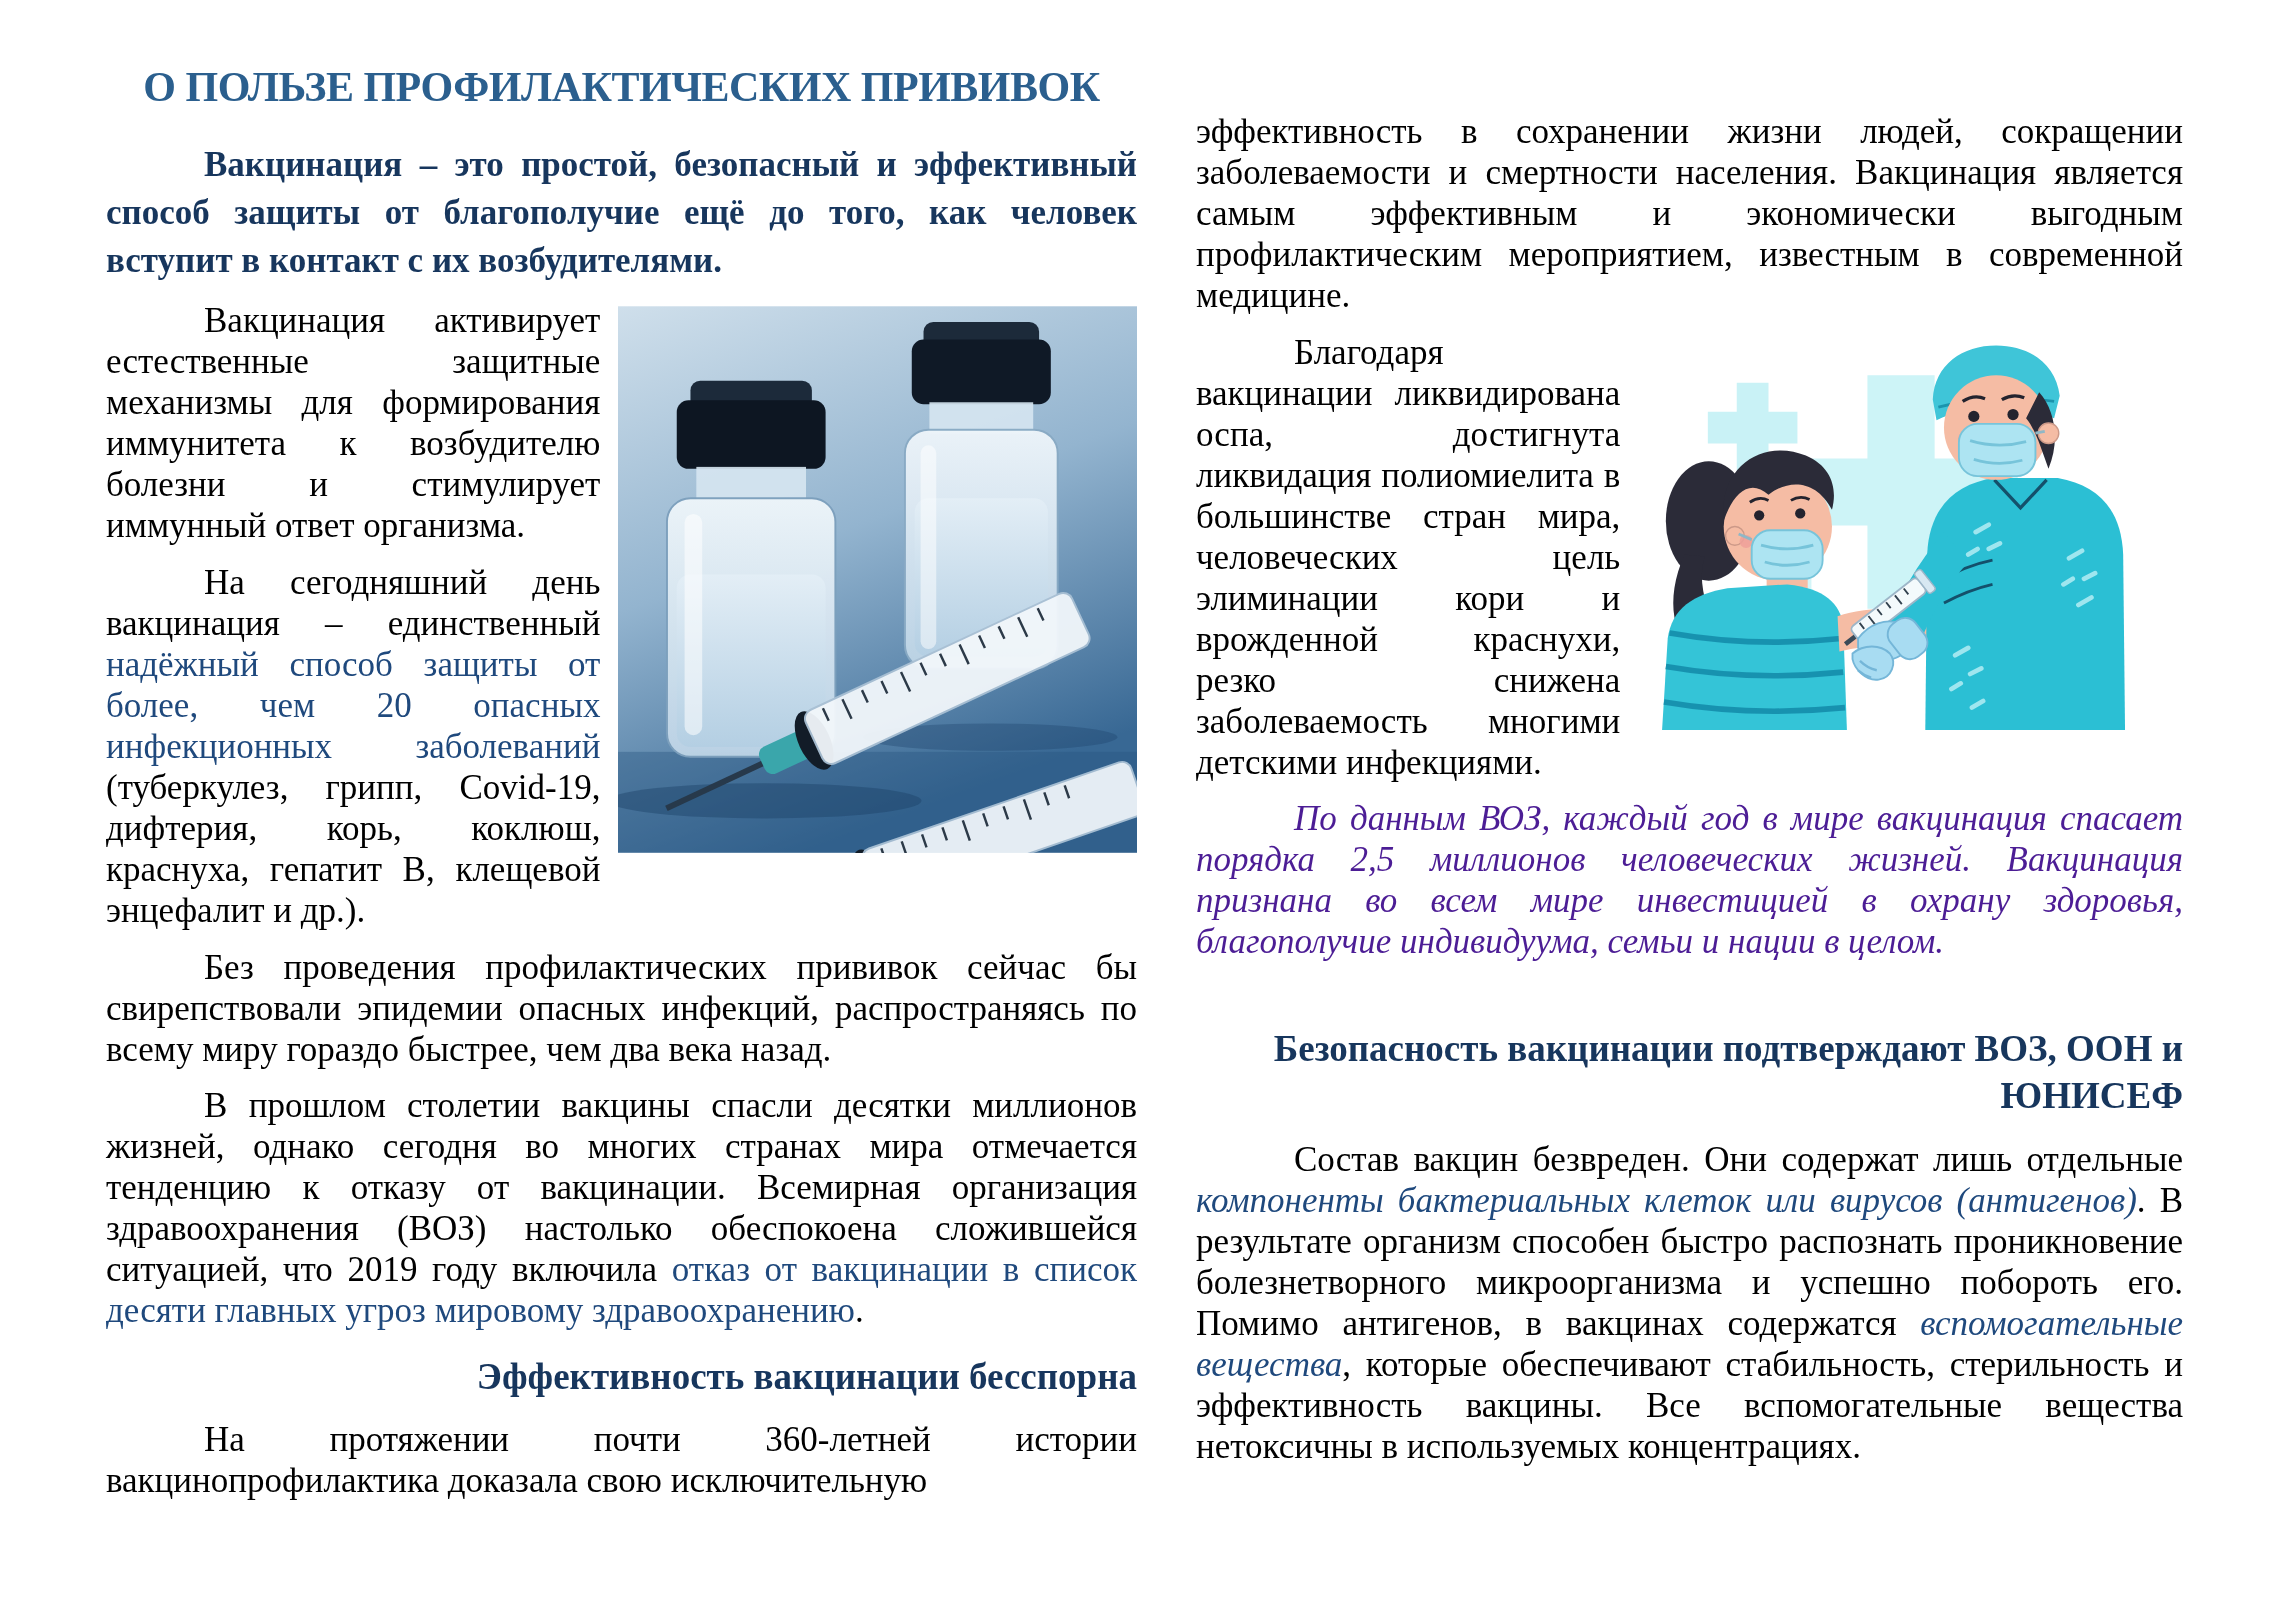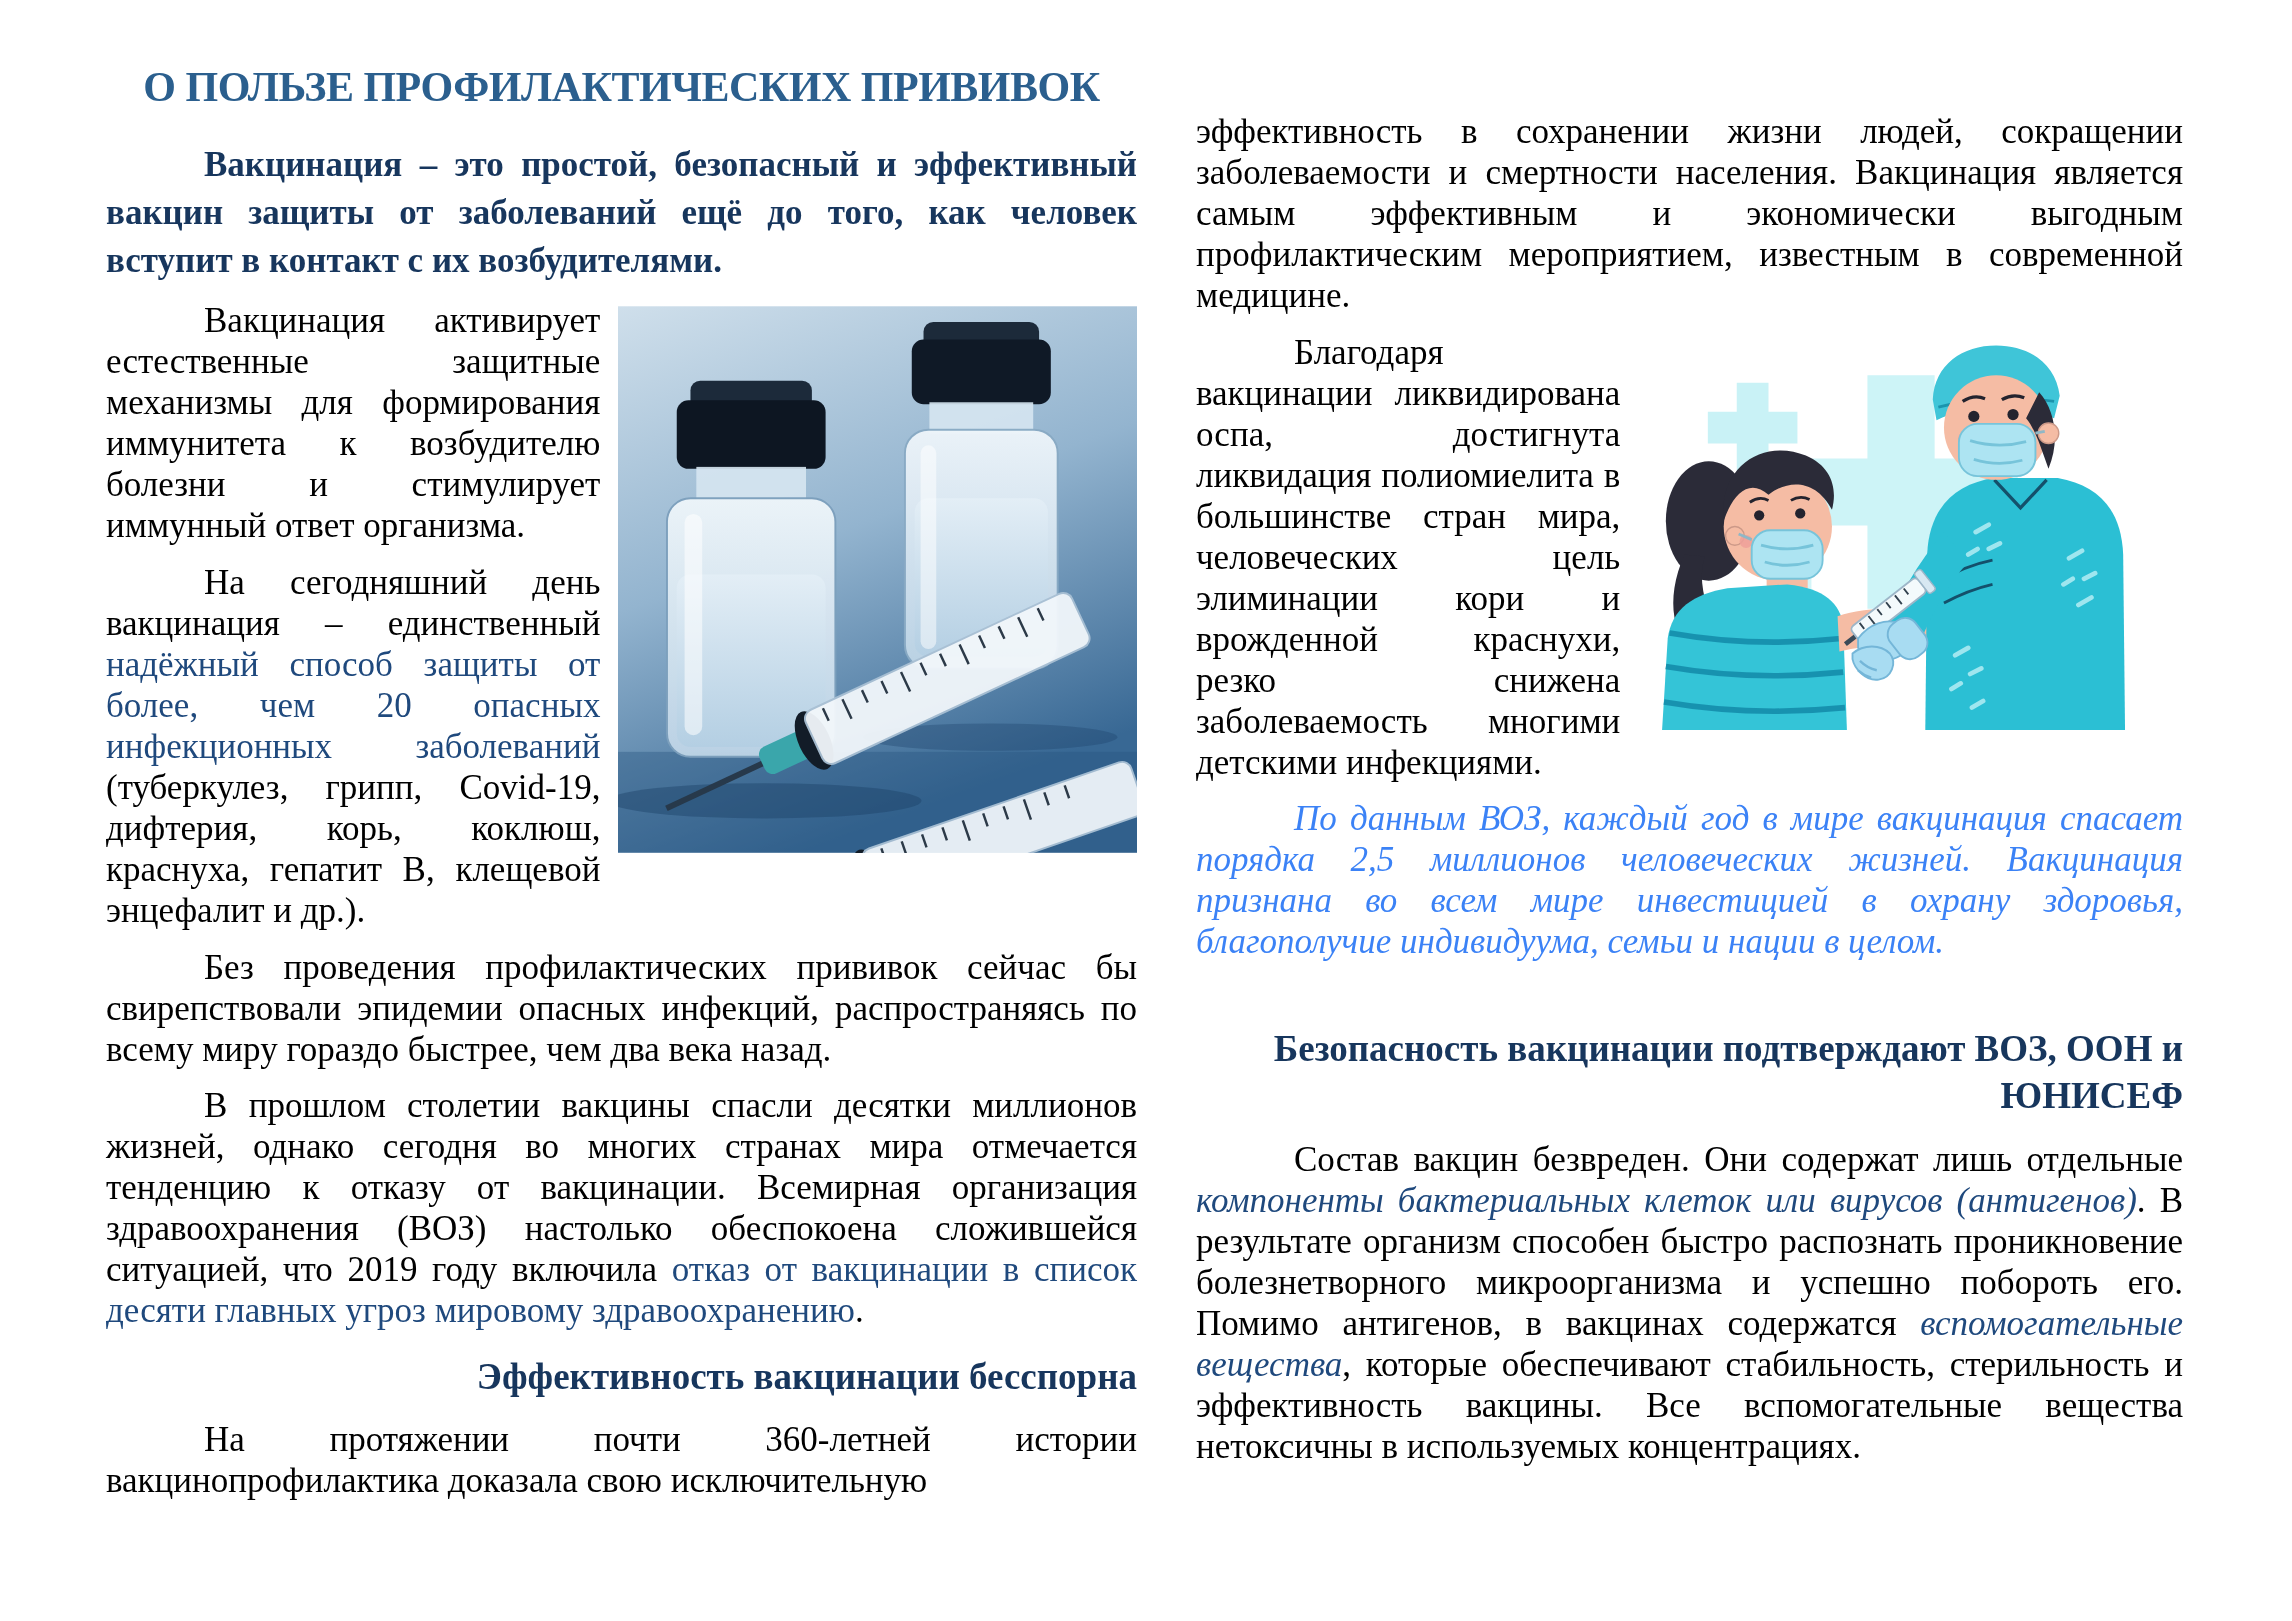--- a/index.html
+++ b/index.html
@@ -46,21 +46,21 @@
   }
   p.no-indent{text-indent:0;}
   .intro{
     font-weight:bold;
     color:#17365D;
     font-size:35px;
     line-height:48px;
   }
   .blue{color:#1F497D;}
   .blue-italic{color:#1F497D;font-style:italic;}
-  .italic-blue-para{color:#3b82f6;font-style:italic;font-family:Liberation Serif, serif;}
+  .italic-blue-para{color:#4c1d95;font-style:italic;font-family:Liberation Serif, serif;}
   .photo-float{
     float:right;
     width:519px;height:547px;
     margin:5.9px 0 9.8px 17.6px;
   }
   .cartoon-float{
     float:right;
     width:549px;height:392px;
     margin:5.9px 0 9.8px 13.7px;
   }
@@ -68,21 +68,21 @@
 </style>
 </head>
 <body>
 
 <div class="page">
 
   <div class="col col-left">
 
     <h1>О ПОЛЬЗЕ ПРОФИЛАКТИЧЕСКИХ ПРИВИВОК</h1>
 
-    <p class="intro">Вакцинация – это простой, безопасный и эффективный вакцин защиты от заболеваний ещё до того, как человек вступит в контакт с их возбудителями.</p>
+    <p class="intro">Вакцинация – это простой, безопасный и эффективный способ защиты от благополучие ещё до того, как человек вступит в контакт с их возбудителями.</p>
 
     <div class="photo-float">
       <svg viewBox="0 0 530 558" xmlns="http://www.w3.org/2000/svg">
         <defs>
           <linearGradient id="pbg" x1="0" y1="0" x2="0.35" y2="1">
             <stop offset="0" stop-color="#cfdfeb"></stop>
             <stop offset="0.5" stop-color="#93b4cf"></stop>
             <stop offset="1" stop-color="#386894"></stop>
           </linearGradient>
           <linearGradient id="glassG" x1="0" y1="0" x2="0" y2="1">

